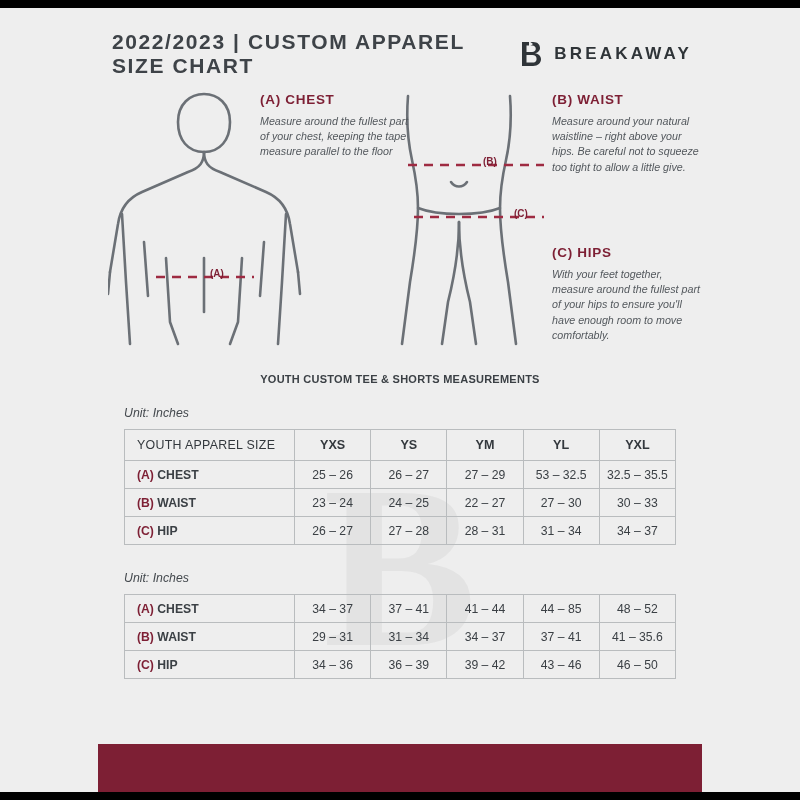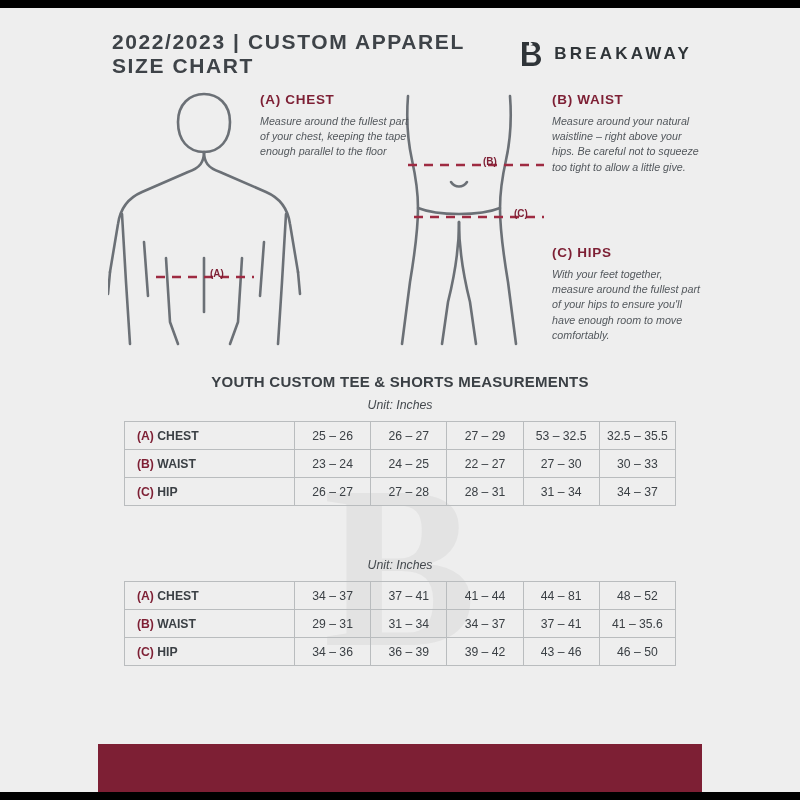--- a/index.html
+++ b/index.html
@@ -123,31 +123,31 @@
   }
 
   
   .table-block {
     position: absolute;
     left: 124px;
     width: 552px;
   }
   .tbl-title {
     text-align: center;
-    font-size: 15px;
+    font-size: 11px;
     font-weight: 700;
     color: #3b4045;
     letter-spacing: 0.25px;
   }
   .tbl-sub {
-    text-align: center;
+    text-align: left;
     font-size: 12.3px;
     font-style: italic;
     color: #44494e;
-    margin-top: 8px;
+    margin-top: 21px;
     margin-bottom: 9px;
   }
   table {
     width: 552px;
     border-collapse: collapse;
     table-layout: fixed;
   }
   table td {
     border: 1px solid #b9bcbe;
     height: 28px;
@@ -245,39 +245,47 @@
 
         <line x1="306" y1="135" x2="436" y2="135" stroke="#9e2b42" stroke-width="2.4" stroke-dasharray="9 7"></line>
       </svg>
 
       <span class="tag" style="left:102px; top:186px;">(A)</span>
       <span class="tag" style="left:375px; top:74px;">(B)</span>
       <span class="tag" style="left:406px; top:126px;">(C)</span>
 
       <div class="callout callout-chest">
         <div class="callout-title">(A) CHEST</div>
-        <div class="callout-body">Measure around the fullest part of your chest, keeping the tape enough parallel to the floor</div>
+        <div class="callout-body">Measure around the fullest part of your chest, keeping the tape measure parallel to the floor</div>
       </div>
 
       <div class="callout callout-waist">
         <div class="callout-title">(B) WAIST</div>
         <div class="callout-body">Measure around your natural waistline – right above your hips. Be careful not to squeeze too tight to allow a little give.</div>
       </div>
 
       <div class="callout callout-hips">
         <div class="callout-title">(C) HIPS</div>
         <div class="callout-body">With your feet together, measure around the fullest part of your hips to ensure you'll have enough room to move comfortably.</div>
       </div>
     </div>
 
     <div class="table-block" style="top:365px;">
       <div class="tbl-title">YOUTH CUSTOM TEE &amp; SHORTS MEASUREMENTS</div>
       <div class="tbl-sub">Unit: Inches</div>
       <table>
         <tbody>
+            <tr class="hdr">
+          <td>YOUTH APPAREL SIZE</td>
+          <td>YXS</td>
+          <td>YS</td>
+          <td>YM</td>
+          <td>YL</td>
+          <td>YXL</td>
+        </tr>
         <tr>
           <td><span class="mk">(A)</span> <span class="rowlabel">CHEST</span></td>
           <td>25 – 26</td>
           <td>26 – 27</td>
           <td>27 – 29</td>
           <td>53 – 32.5</td>
           <td>32.5 – 35.5</td>
         </tr>
         <tr>
           <td><span class="mk">(B)</span> <span class="rowlabel">WAIST</span></td>
@@ -301,21 +309,21 @@
 
     <div class="table-block" style="top:542px;">
       <div class="tbl-sub">Unit: Inches</div>
       <table>
         <tbody>
         <tr>
           <td><span class="mk">(A)</span> <span class="rowlabel">CHEST</span></td>
           <td>34 – 37</td>
           <td>37 – 41</td>
           <td>41 – 44</td>
-          <td>44 – 81</td>
+          <td>44 – 85</td>
           <td>48 – 52</td>
         </tr>
         <tr>
           <td><span class="mk">(B)</span> <span class="rowlabel">WAIST</span></td>
           <td>29 – 31</td>
           <td>31 – 34</td>
           <td>34 – 37</td>
           <td>37 – 41</td>
           <td>41 – 35.6</td>
         </tr>

